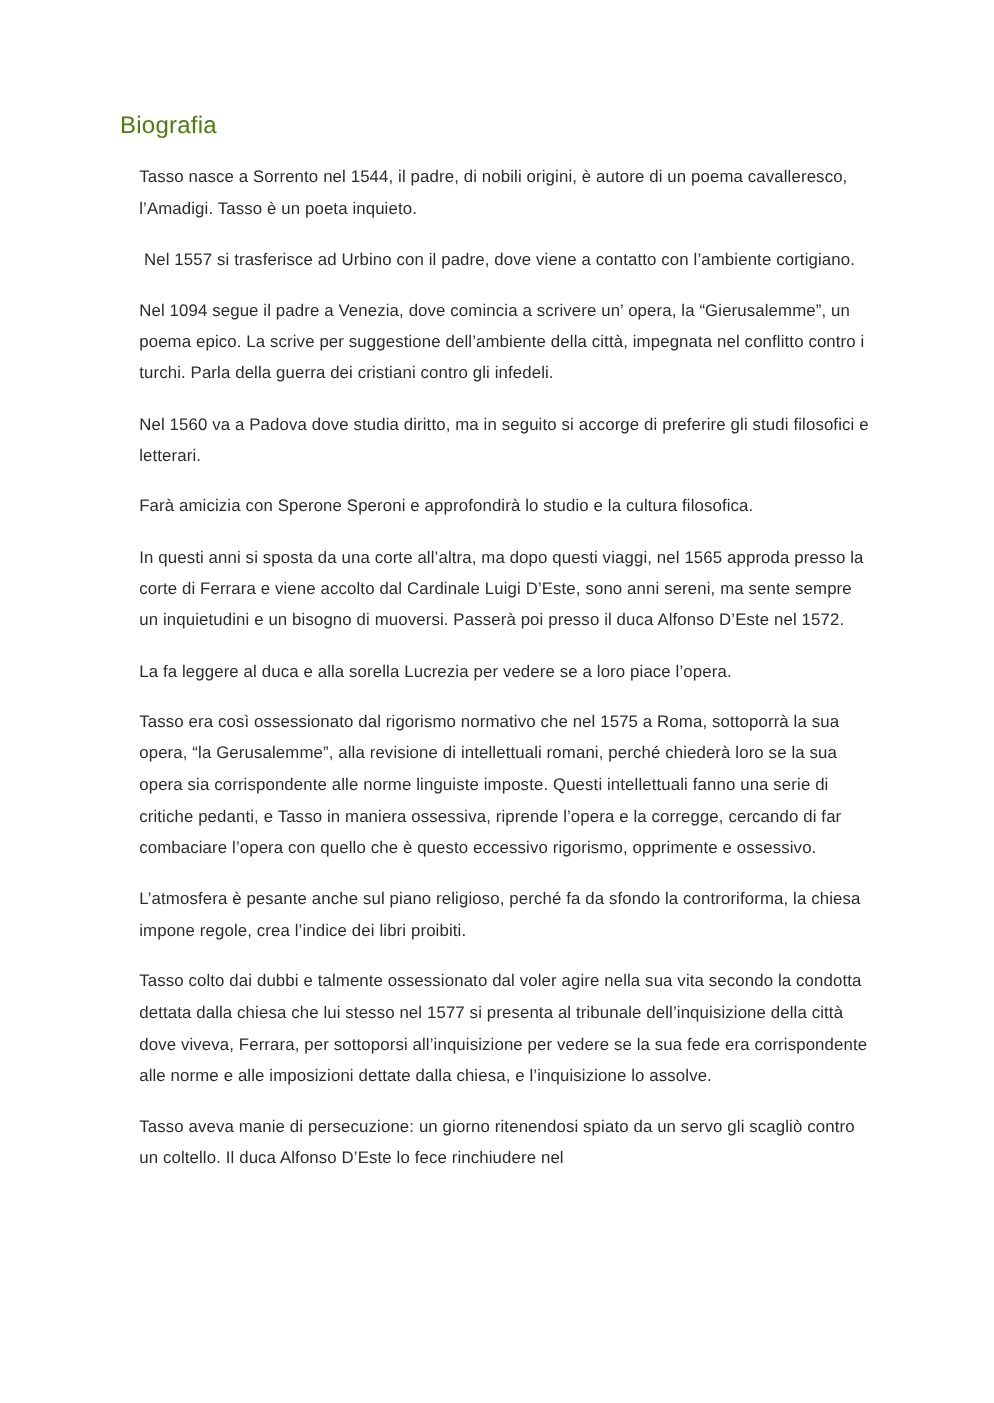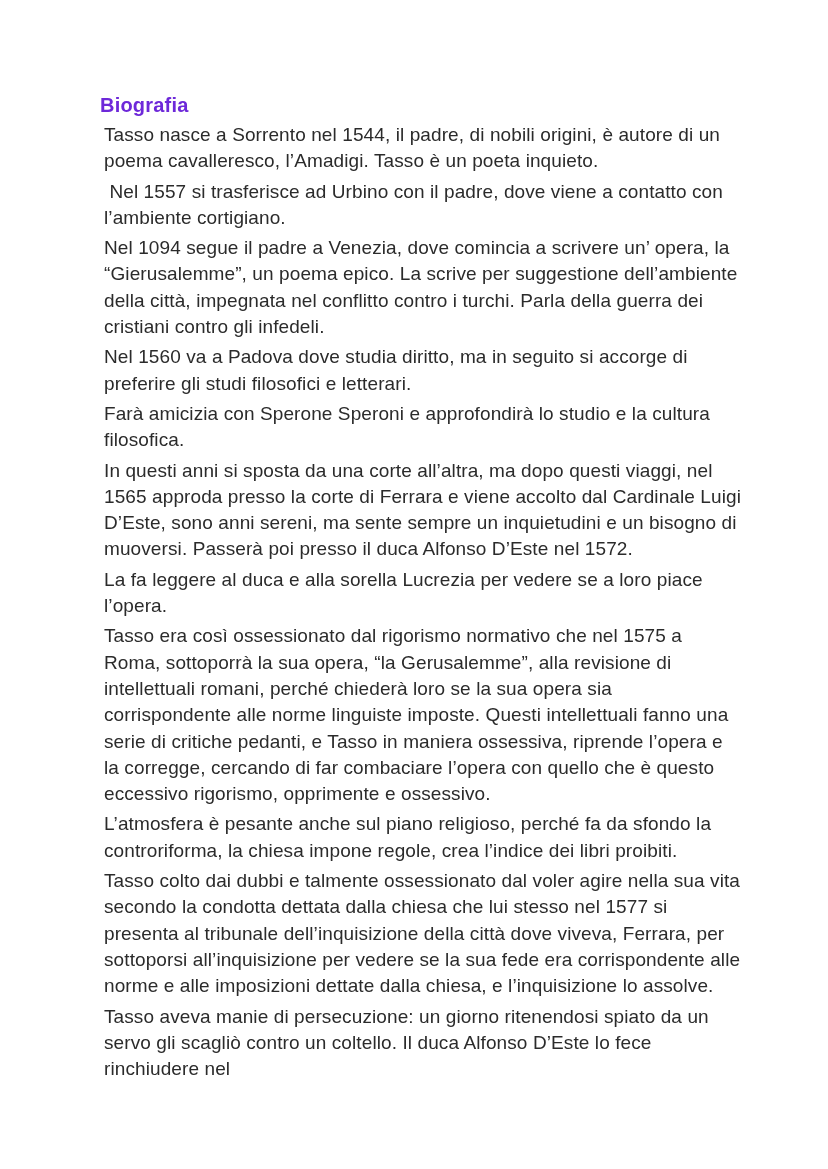--- a/index.html
+++ b/index.html
@@ -19,28 +19,28 @@
   .content {
     position: absolute;
     left: 100px;
     top: 92px;
     width: 645px;
     color: #2b2b2b;
   }
   .content h1 {
     margin: 0 0 3px 0;
     font-size: 20px;
-    font-weight: 700;
+    font-weight: 400;
     line-height: 26px;
-    color: #6d28d9;
+    color: #4d7c0f;
     letter-spacing: 0.2px;
   }
   .content p {
-    margin: 4px;
-    font-size: 19px;
+    margin: 16px;
+    font-size: 14px;
     line-height: 26.3px;
     white-space: pre-wrap;
     letter-spacing: 0.1px;
   }
 </style>
 </head>
 <body>
 
 <div class="page">
   <div class="content">

